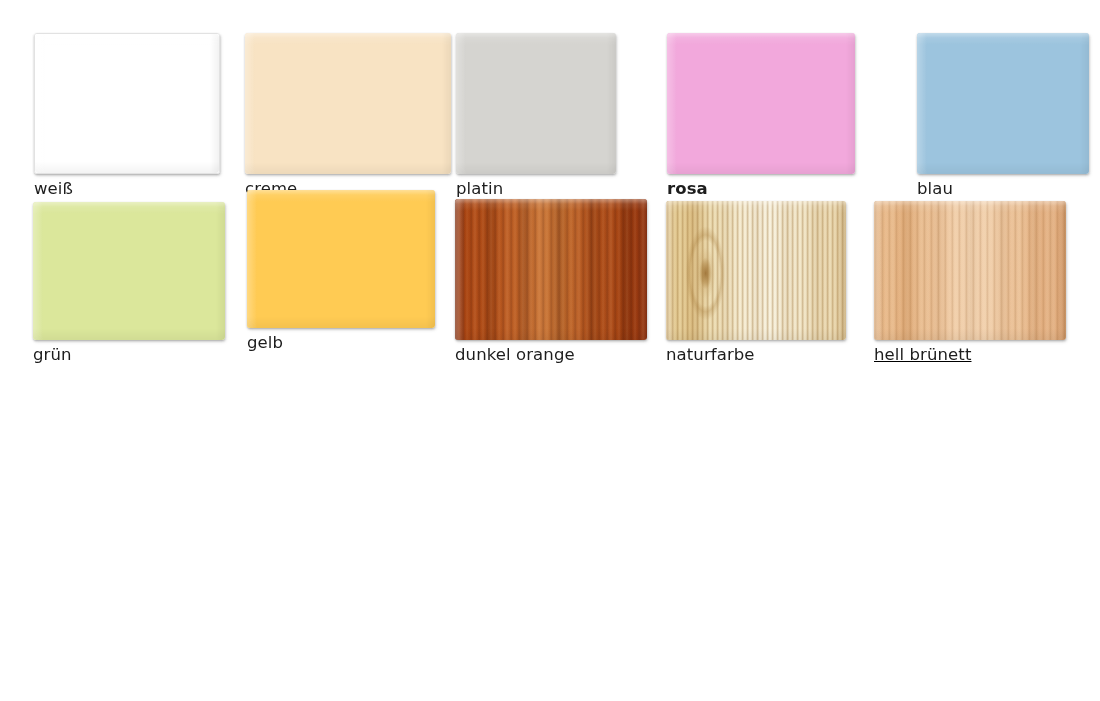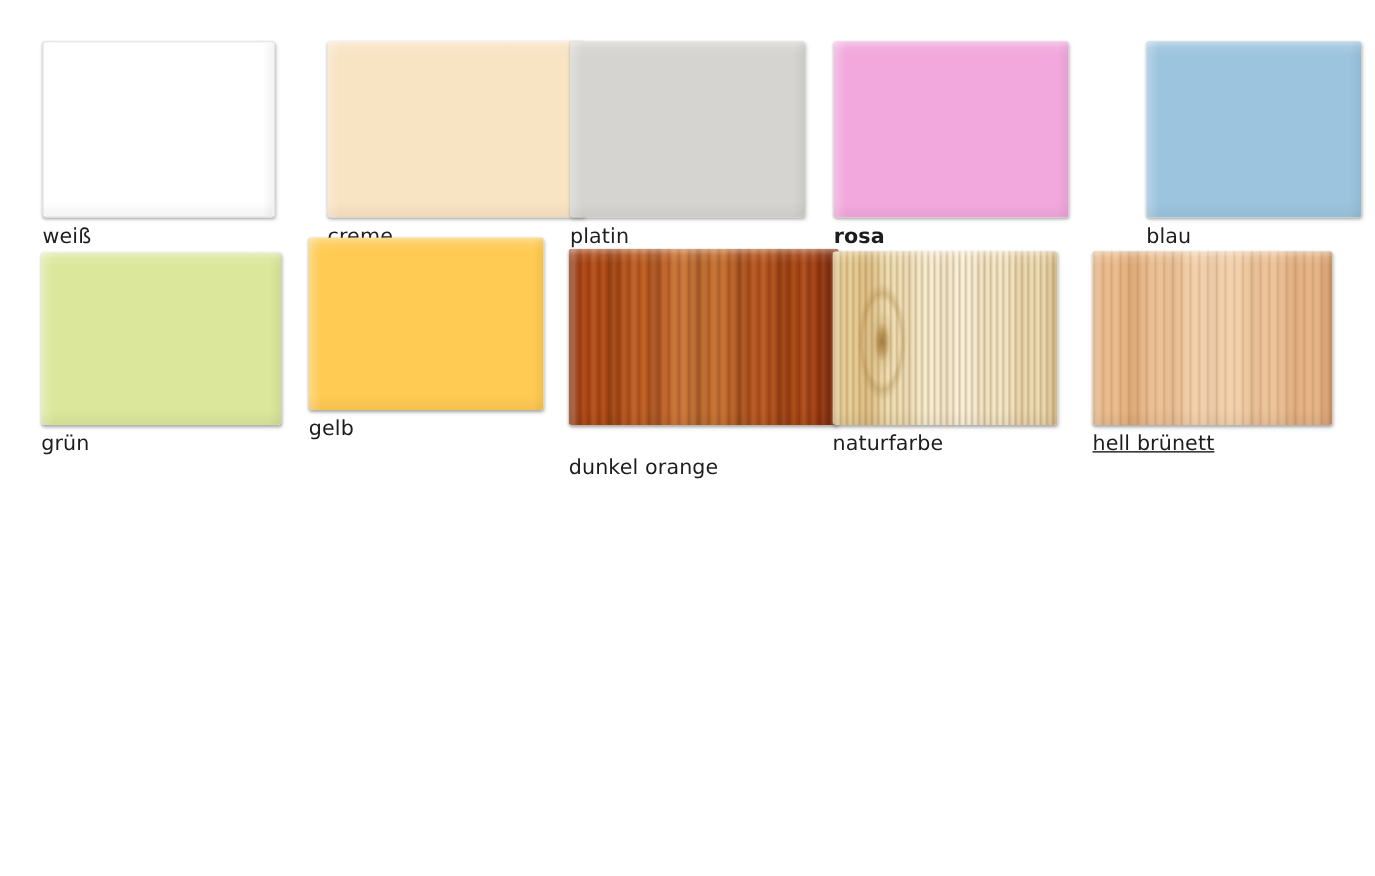--- a/index.html
+++ b/index.html
@@ -169,28 +169,28 @@
 
 <div id="palette">
 
   <div class="swatch-cell" style="left:34px; top:33px; width:186px;">
     <div class="swatch-chip chip-white" style="height:141px;">
       <div class="chip-face" style="background:#ffffff;"></div>
     </div>
     <div class="swatch-label">weiß</div>
   </div>
 
-  <div class="swatch-cell" style="left:262px; top:33px; width:206px;">
+  <div class="swatch-cell" style="left:245px; top:33px; width:206px;">
     <div class="swatch-chip" style="height:141px;">
       <div class="chip-face" style="background:#f8e3c3;"></div>
     </div>
     <div class="swatch-label">creme</div>
   </div>
 
-  <div class="swatch-cell" style="left:456px; top:33px; width:188px;">
+  <div class="swatch-cell" style="left:456px; top:33px; width:160px;">
     <div class="swatch-chip" style="height:141px;">
       <div class="chip-face" style="background:#d5d4d0;"></div>
     </div>
     <div class="swatch-label">platin</div>
   </div>
 
   <div class="swatch-cell" style="left:667px; top:33px; width:188px;font-weight:bold;">
     <div class="swatch-chip" style="height:141px;">
       <div class="chip-face" style="background:#f2a8dc;"></div>
     </div>
@@ -211,21 +211,21 @@
     <div class="swatch-label">grün</div>
   </div>
 
   <div class="swatch-cell" style="left:247px; top:190px; width:188px;">
     <div class="swatch-chip" style="height:138px;">
       <div class="chip-face" style="background:#ffcb53;"></div>
     </div>
     <div class="swatch-label">gelb</div>
   </div>
 
-  <div class="swatch-cell" style="left:455px; top:199px; width:216px;gap:19px;">
+  <div class="swatch-cell" style="left:455px; top:199px; width:192px;">
     <div class="swatch-chip" style="height:141px;">
       <div class="chip-face wood-cherry"></div>
     </div>
     <div class="swatch-label">dunkel orange</div>
   </div>
 
   <div class="swatch-cell" style="left:666px; top:201px; width:180px;">
     <div class="swatch-chip" style="height:139px;">
       <div class="chip-face wood-pine"></div>
     </div>

